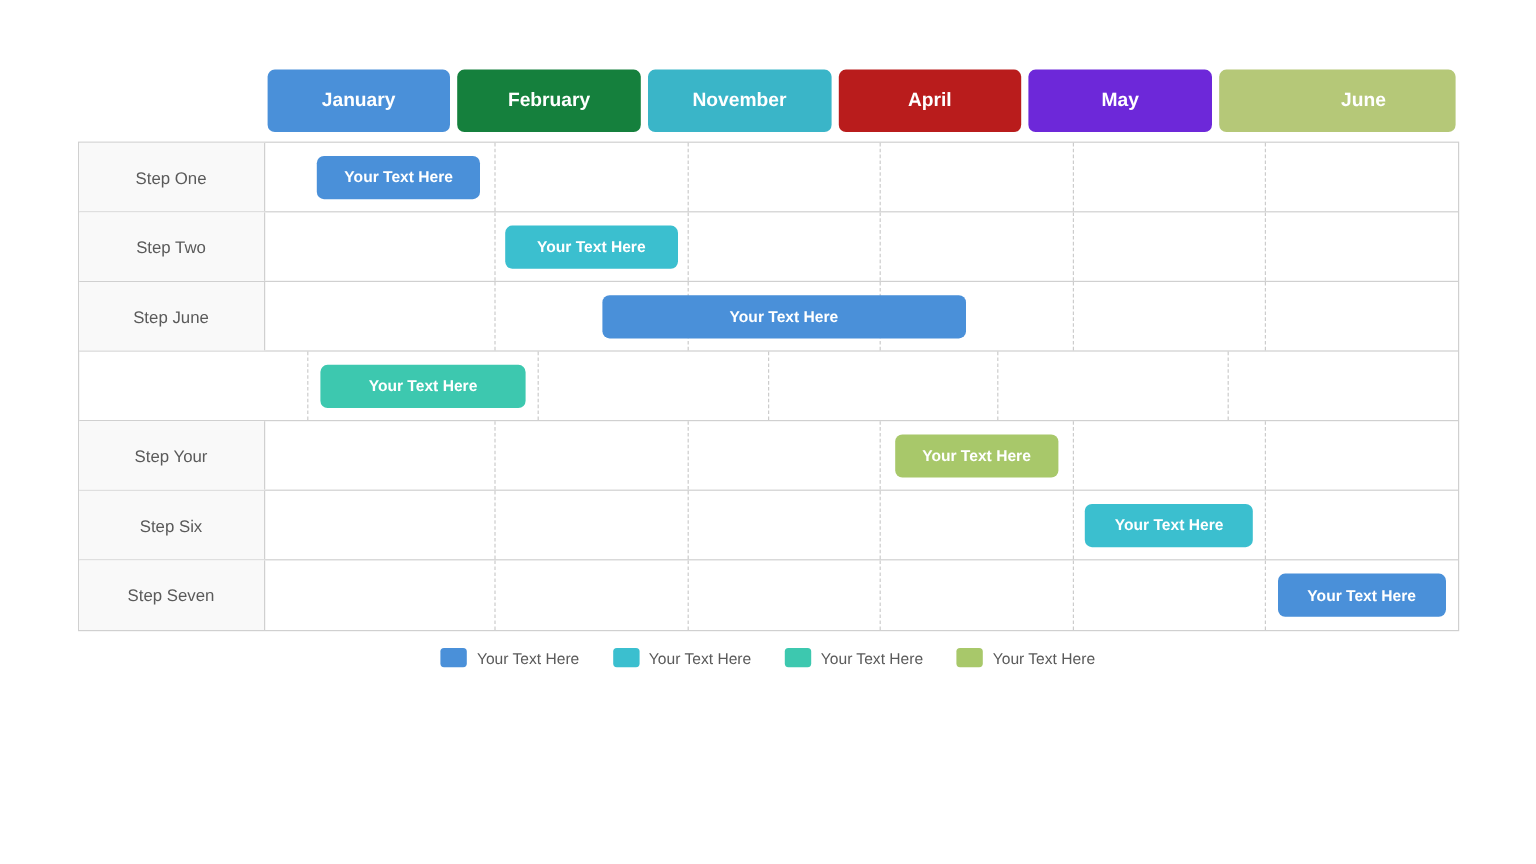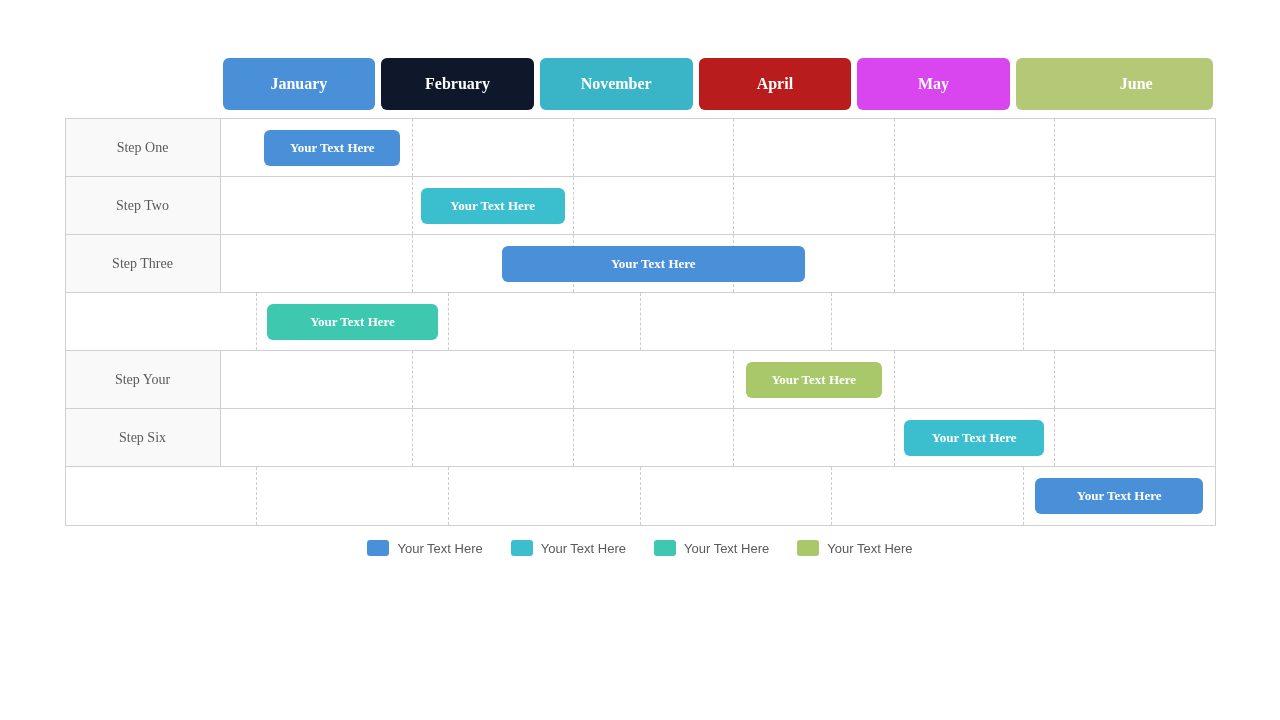--- a/index.html
+++ b/index.html
@@ -16,44 +16,43 @@
     .page-title {
       font-size: 36px;
       font-weight: 700;
       color: #4a4a4a;
       margin-top: 28px;
       margin-bottom: 30px;
       text-align: center;
     }
     .roadmap-container {
       width: 1151px;
-      font-family: Liberation Serif, serif;
     }
     
     .months-row {
       display: flex;
       margin-left: 155px;
     }
     .month-cell {
       flex: 1;
       height: 52px;
       display: flex;
       align-items: center;
       justify-content: center;
       font-size: 16px;
       font-weight: 700;
       color: #fff;
       border-radius: 6px;
       margin: 0 3px;
     }
     .month-january  { background: #4a90d9; }
-    .month-february { background: #0f172a; }
+    .month-february { background: #15803d; }
     .month-march    { background: #3ab5c8; }
     .month-april    { background: #b91c1c; }
-    .month-may      { background: #d946ef; }
+    .month-may      { background: #6d28d9; }
     .month-june     { background: #b5c878; padding-left: 44px; }
 
     
     .grid-table {
       border: 1px solid #d0d0d0;
       margin-top: 8px;
       background: #fff;
     }
     .grid-row {
       display: flex;
@@ -171,21 +170,21 @@
           <div class="grid-col">
             <div class="task-bar bar-cyan" style="width: 90%;">Your Text Here</div>
           </div>
           <div class="grid-col"></div>
           <div class="grid-col"></div>
           <div class="grid-col"></div>
           <div class="grid-col"></div>
         </div>
       </div>
       <div class="grid-row">
-        <div class="step-label">Step Three</div>
+        <div class="step-label">Step June</div>
         <div class="grid-cols">
           <div class="grid-col"></div>
           <div class="grid-col"></div>
           <div class="grid-col" style="overflow: visible; position: relative;">
             <div class="task-bar bar-blue" style="width: 190%; position: absolute; z-index: 2;">Your Text Here</div>
           </div>
           <div class="grid-col"></div>
           <div class="grid-col"></div>
           <div class="grid-col"></div>
         </div>
@@ -222,20 +221,21 @@
           <div class="grid-col"></div>
           <div class="grid-col"></div>
           <div class="grid-col"></div>
           <div class="grid-col">
             <div class="task-bar bar-cyan" style="width: 88%;">Your Text Here</div>
           </div>
           <div class="grid-col"></div>
         </div>
       </div>
       <div class="grid-row">
+        <div class="step-label">Step Seven</div>
         <div class="grid-cols">
           <div class="grid-col"></div>
           <div class="grid-col"></div>
           <div class="grid-col"></div>
           <div class="grid-col"></div>
           <div class="grid-col"></div>
           <div class="grid-col">
             <div class="task-bar bar-steelblue" style="width: 88%;">Your Text Here</div>
           </div>
         </div>

